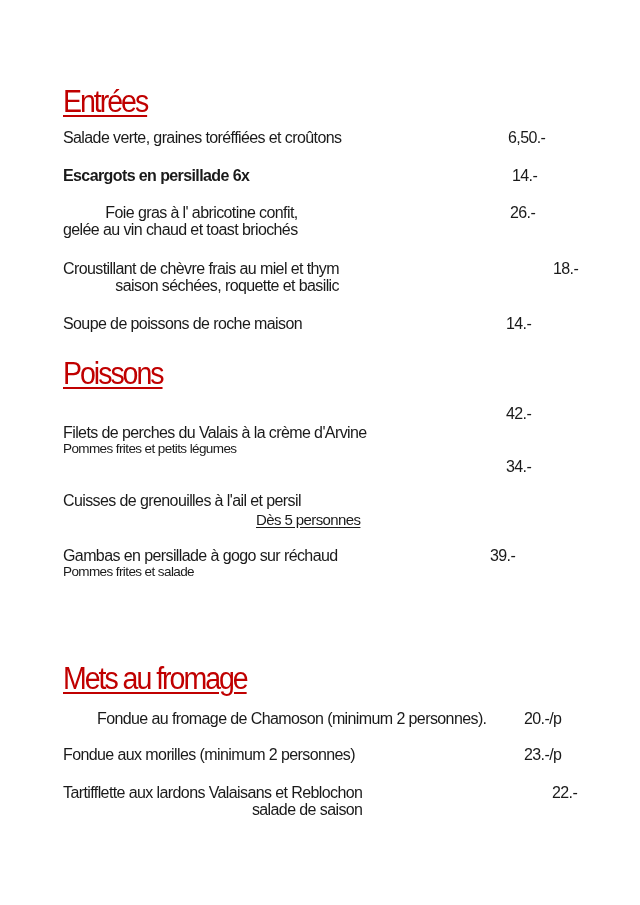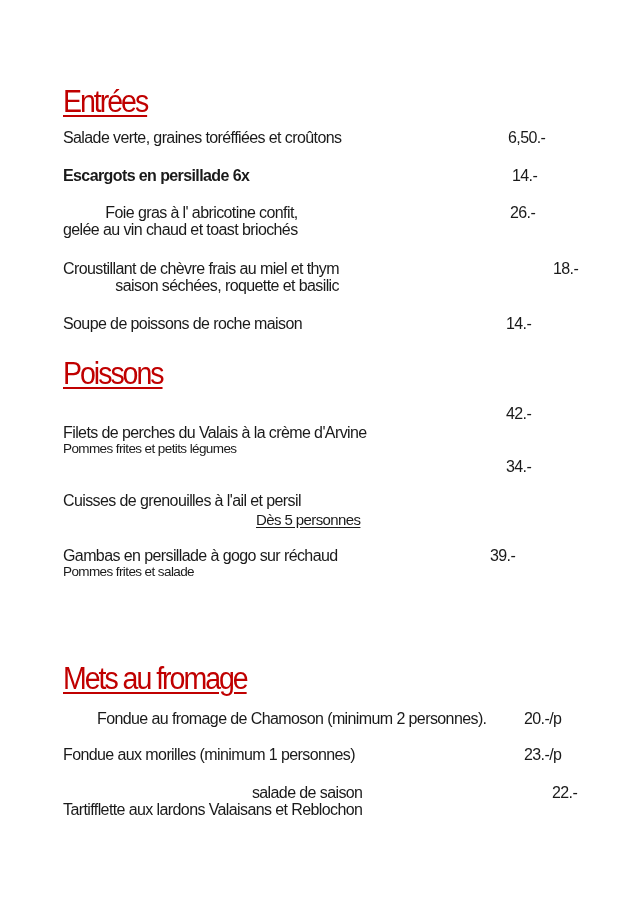--- a/index.html
+++ b/index.html
@@ -116,21 +116,21 @@
 <div class="price" style="top:547px; left:490px;">39.-</div>
 
 <div class="heading" style="top:661px;">Mets au fromage</div>
 
 <div class="item" style="top:710px;margin-left:34px;">
   <span class="line">Fondue au fromage de Chamoson (minimum 2 personnes).</span>
 </div>
 <div class="price" style="top:710px; left:524px;">20.-/p</div>
 
 <div class="item" style="top:746px;">
-  <span class="line">Fondue aux morilles (minimum 1 personnes)</span>
+  <span class="line">Fondue aux morilles (minimum 2 personnes)</span>
 </div>
 <div class="price" style="top:746px; left:524px;">23.-/p</div>
 
 <div class="item" style="top:784px;">
+  <span class="line">Tartifflette aux lardons Valaisans et Reblochon</span>
   <span class="line">salade de saison</span>
-  <span class="line">Tartifflette aux lardons Valaisans et Reblochon</span>
 </div>
 <div class="price" style="top:784px; left:552px;">22.-</div>
 
 </body></html>

